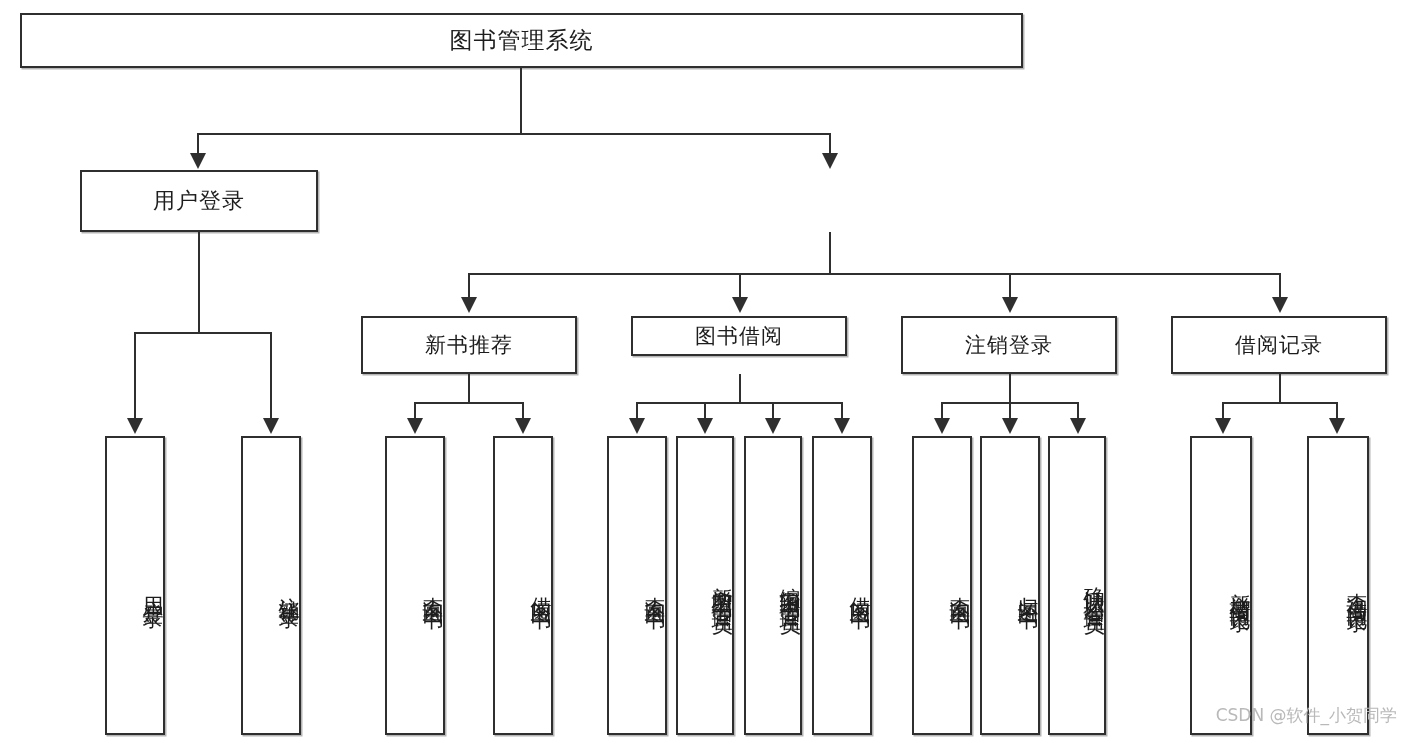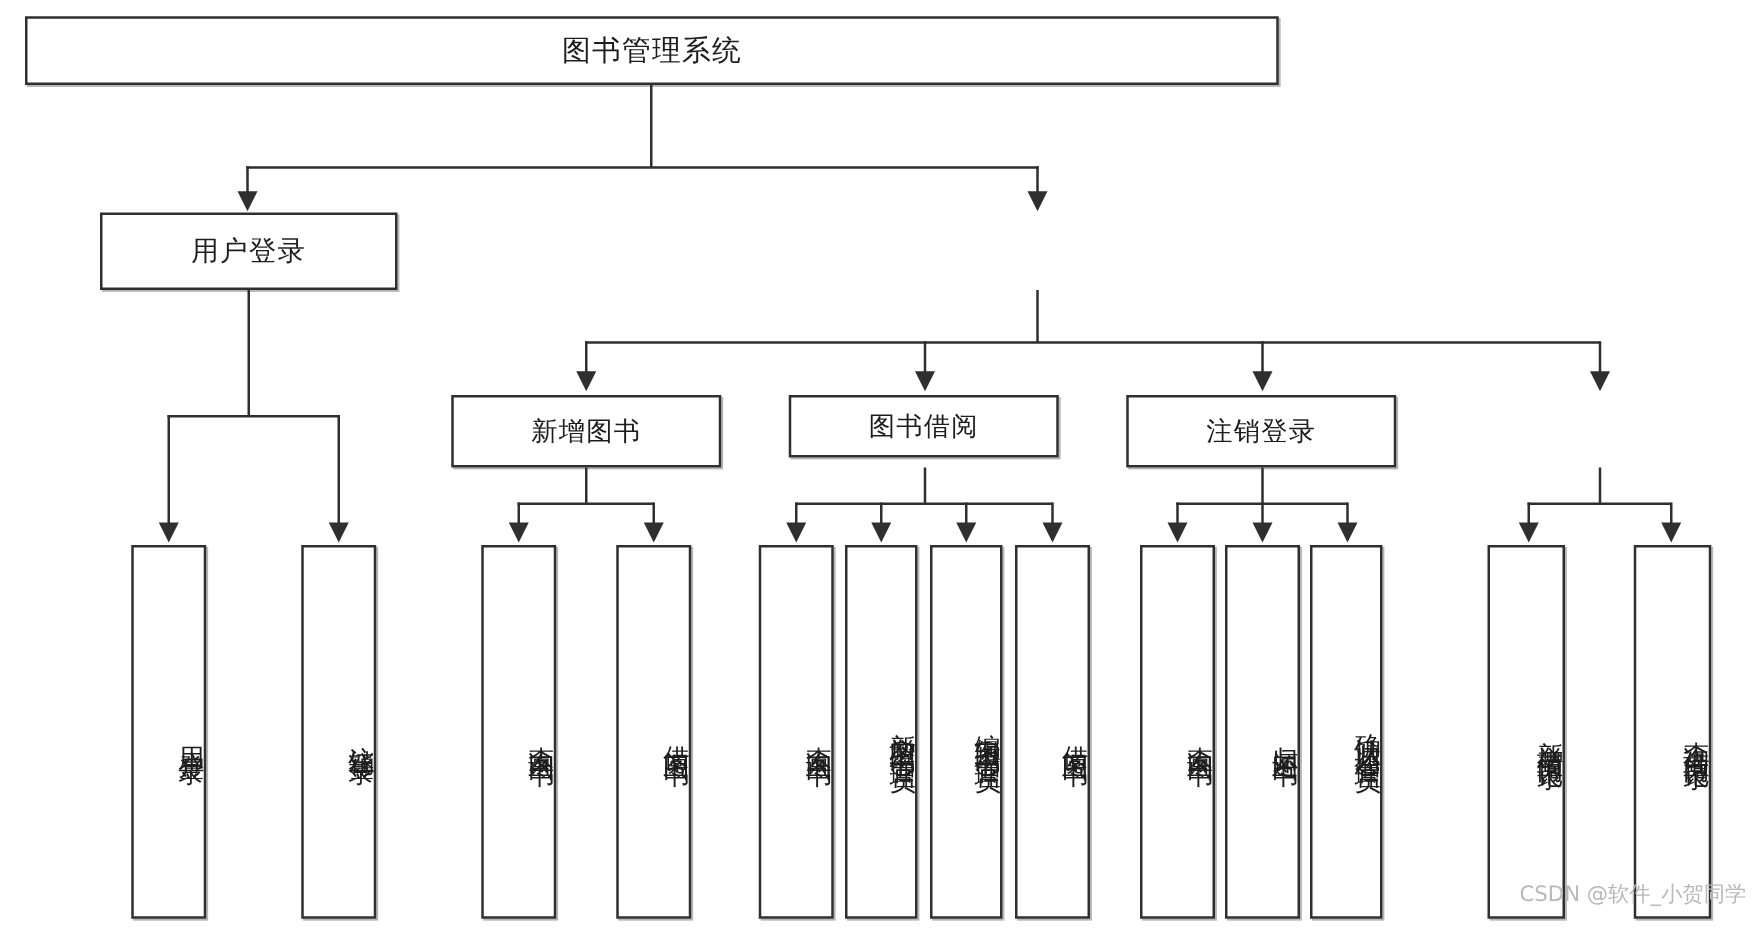--- a/index.html
+++ b/index.html
@@ -117,23 +117,24 @@
 
   <div class="vline" style="left:739px;top:273px;height:25px;"></div>
   <div class="arrow" style="left:732px;top:297px;"></div>
 
   <div class="vline" style="left:1009px;top:273px;height:25px;"></div>
   <div class="arrow" style="left:1002px;top:297px;"></div>
 
   <div class="vline" style="left:1279px;top:273px;height:25px;"></div>
   <div class="arrow" style="left:1272px;top:297px;"></div>
 
-  <div class="node level3" style="left:361px;top:316px;width:216px;height:58px;">新增图书</div>
-  <div class="node level3" style="left:631px;top:316px;width:216px;height:50px;">图书借阅</div>
+  <div class="node level3" style="left:361px;top:316px;width:216px;height:58px;">新书推荐</div>
+  <div class="node level3" style="left:631px;top:316px;width:216px;height:40px;">图书借阅</div>
   <div class="node level3" style="left:901px;top:316px;width:216px;height:58px;">注销登录</div>
+  <div class="node level3" style="left:1171px;top:316px;width:216px;height:58px;">借阅记录</div>
 
   <div class="vline" style="left:468px;top:374px;height:29px;"></div>
   <div class="hline" style="left:414px;top:402px;width:109px;"></div>
   <div class="vline" style="left:414px;top:402px;height:17px;"></div>
   <div class="arrow" style="left:407px;top:418px;"></div>
   <div class="vline" style="left:522px;top:402px;height:17px;"></div>
   <div class="arrow" style="left:515px;top:418px;"></div>
 
   <div class="vline" style="left:739px;top:374px;height:29px;"></div>
   <div class="hline" style="left:636px;top:402px;width:206px;"></div>

